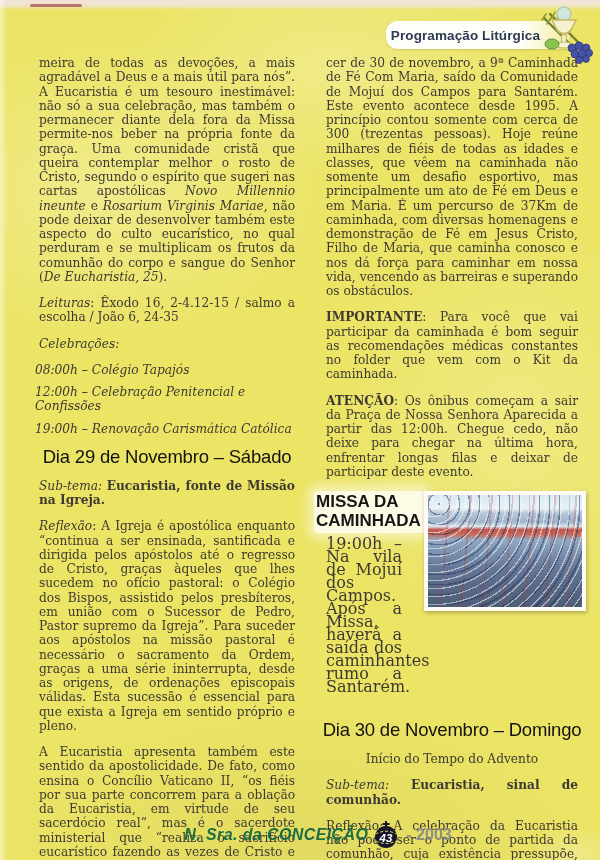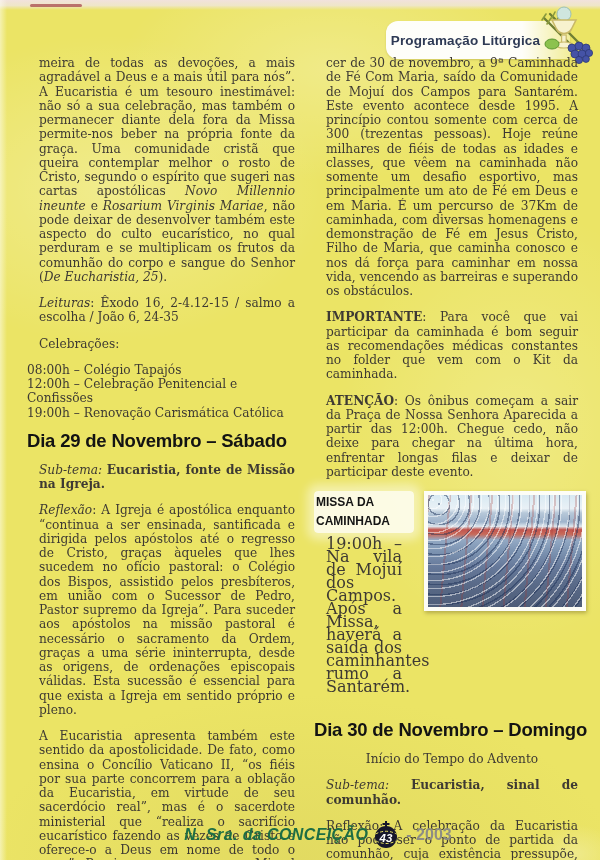--- a/index.html
+++ b/index.html
@@ -12,43 +12,43 @@
       radial-gradient(ellipse 420px 220px at 50% 100%, rgba(205,196,88,.30), transparent 75%);
     font-family:"DejaVu Serif", serif; color:#3e3a33;}
   .scan-top{position:absolute;top:0;left:0;right:0;height:10px;
     background:linear-gradient(180deg,#f2e2dc 0%, #efe6c8 55%, rgba(239,230,200,0) 100%);}
   .scan-mark{position:absolute;top:4px;left:30px;width:52px;height:3px;background:#a84a4e;border-radius:2px;opacity:.75;}
   .scan-left{position:absolute;top:0;left:0;bottom:0;width:7px;
     background:linear-gradient(90deg, rgba(255,255,250,.5), rgba(255,255,250,0));}
   .scan-corner{position:absolute;right:-20px;bottom:-24px;width:90px;height:60px;border-radius:50%;
     background:radial-gradient(ellipse at center, rgba(255,255,255,.25), transparent 70%);}
 
-  .header-strip{position:absolute;top:21px;left:386px;width:184px;height:38px;
+  .header-strip{position:absolute;top:21px;left:386px;width:184px;height:28px;
     background:linear-gradient(90deg, rgba(255,255,255,.96) 0 74%, rgba(255,255,255,.35) 100%);
     border-radius:12px 0 0 12px;display:flex;align-items:center;justify-content:flex-end;
     padding-right:30px;box-sizing:border-box;box-shadow:0 1px 2px rgba(120,110,40,.25);}
   .header-title{font-family:"Liberation Sans", sans-serif;font-weight:700;font-size:13.5px;color:#2e3a55;letter-spacing:.1px;}
   .euch-icon{position:absolute;top:0;left:530px;width:66px;height:66px;}
 
   .col{position:absolute;top:44px;font-size:12.2px;line-height:14.25px;text-align:justify;}
   .col-left{left:27px;width:280px;}
   .col-right{left:314px;width:276px;}
   .col p{margin:12px;}
   .sched{text-align:left;}
-  .sched div{margin:0;}
-  .ital{}
+  .sched div{margin:8px;font-style:italic;}
+  .ital{font-style:italic;}
   .seg-i{font-style:italic;}
   .seg-b{font-weight:700;}
-  .day-heading{font-family:"Liberation Sans", sans-serif;font-weight:700;font-size:18.5px;line-height:21px;
-    color:#131313;text-align:left;margin:10px 0 3px;letter-spacing:-0.2px;}
+  .day-heading{font-family:"Liberation Sans", sans-serif;font-weight:400;font-size:18.5px;line-height:21px;
+    color:#131313;text-align:center;margin:10px 0 3px;letter-spacing:-0.2px;}
   .advento{font-weight:400;text-align:center;}
 
   .missa-row{display:flex;margin:10px 0 8px;text-align:left;align-items:flex-start;}
   .missa-left{width:100px;flex:0 0 100px;}
-  .missa-heading{font-family:"Liberation Sans", sans-serif;font-weight:700;font-size:12px;line-height:18.5px;
+  .missa-heading{font-family:"Liberation Sans", sans-serif;font-weight:700;font-size:17px;line-height:18.5px;
     color:#151515;background:rgba(255,255,255,.82);border-radius:4px;padding:2px 4px 3px 2px;
     box-shadow:0 0 10px 7px rgba(255,255,255,.45);display:inline-block;}
   .missa-text{font-size:16px;line-height:13px;text-align:justify;margin-top:4px !important;}
   .photo-frame{margin-left:10px;background:#fdfdf6;padding:4px;box-shadow:1px 2px 4px rgba(110,100,35,.45);}
   .photo{width:154px;height:112px;background-color:#6d84a6;
     background-image:
       repeating-radial-gradient(circle at 5px 5px, rgba(255,255,255,.5) 0 1.3px, transparent 1.3px 8px),
       repeating-radial-gradient(circle at 11px 9px, rgba(25,45,85,.45) 0 1.5px, transparent 1.5px 10px),
       repeating-linear-gradient(95deg, rgba(165,55,48,.25) 0 2px, transparent 2px 21px),
       linear-gradient(180deg,

